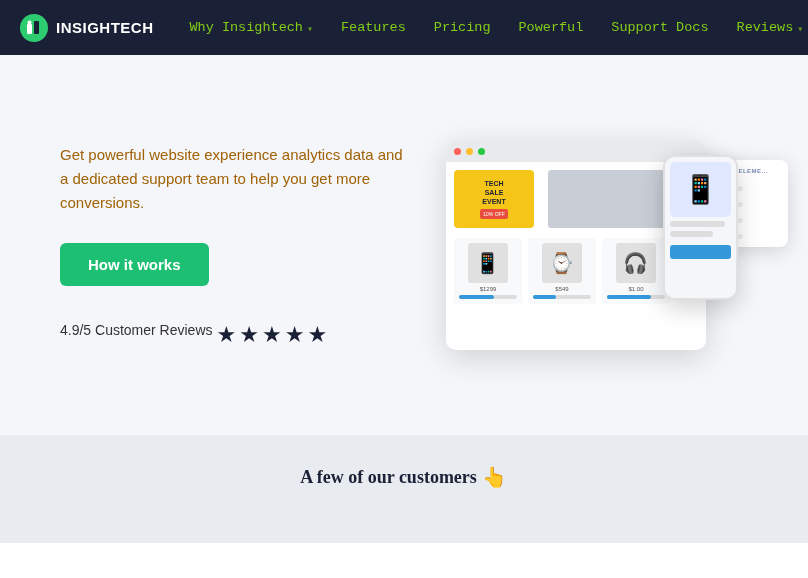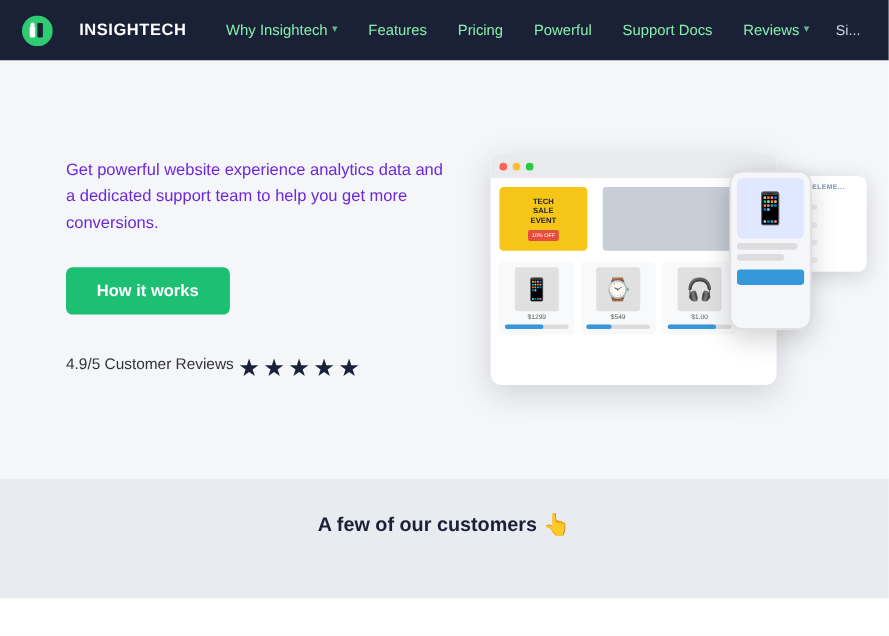--- a/index.html
+++ b/index.html
@@ -10,48 +10,49 @@
       background: #1a2035;
       display: flex;
       align-items: center;
       padding: 0 20px;
       height: 55px;
       position: relative;
     }
     .nav-logo {
       display: flex;
       align-items: center;
-      gap: 24px;
+      gap: 8px;
       margin-right: 24px;
     }
     .logo-icon {
       width: 28px;
       height: 28px;
     }
     .nav-logo-text {
       color: #fff;
       font-weight: 700;
       font-size: 15px;
       letter-spacing: 0.5px;
     }
     .nav-links {
       display: flex;
       align-items: center;
       gap: 4px;
       flex: 1;
     }
     .nav-link {
-      color: #86efac;
+      color: #84cc16;
       font-size: 13.5px;
       padding: 6px 12px;
       cursor: pointer;
       white-space: nowrap;
       display: flex;
-      align-items: flex-start;
+      align-items: flex-end;
       gap: 4px;
+      font-family: Liberation Mono, monospace;
     }
     .nav-link .chevron {
       font-size: 10px;
       opacity: 0.7;
     }
     .nav-cta {
       color: #cdd3e0;
       font-size: 13px;
       padding: 6px 12px;
       cursor: pointer;
@@ -73,21 +74,21 @@
     }
     .hero-title {
       font-size: 34px;
       font-weight: 700;
       color: #1a2035;
       line-height: 1.25;
       margin-bottom: 20px;
     }
     .hero-subtitle {
       font-size: 15px;
-      color: #6d28d9;
+      color: #a16207;
       line-height: 1.6;
       margin-bottom: 28px;
       max-width: 360px;
     }
     .hero-btn {
       background: #1dbf73;
       color: #fff;
       border: none;
       border-radius: 6px;
       padding: 13px 28px;
@@ -333,20 +334,21 @@
     .customers-heading {
       text-align: center;
       font-size: 18px;
       color: #1a2035;
       font-weight: 600;
       margin-bottom: 24px;
       display: flex;
       align-items: center;
       justify-content: center;
       gap: 6px;
+      font-family: Liberation Serif, serif;
     }
     .customers-heading .hand-icon {
       font-size: 20px;
     }
   </style>
 </head>
 <body>
 
 <nav>
   <div class="nav-logo">

